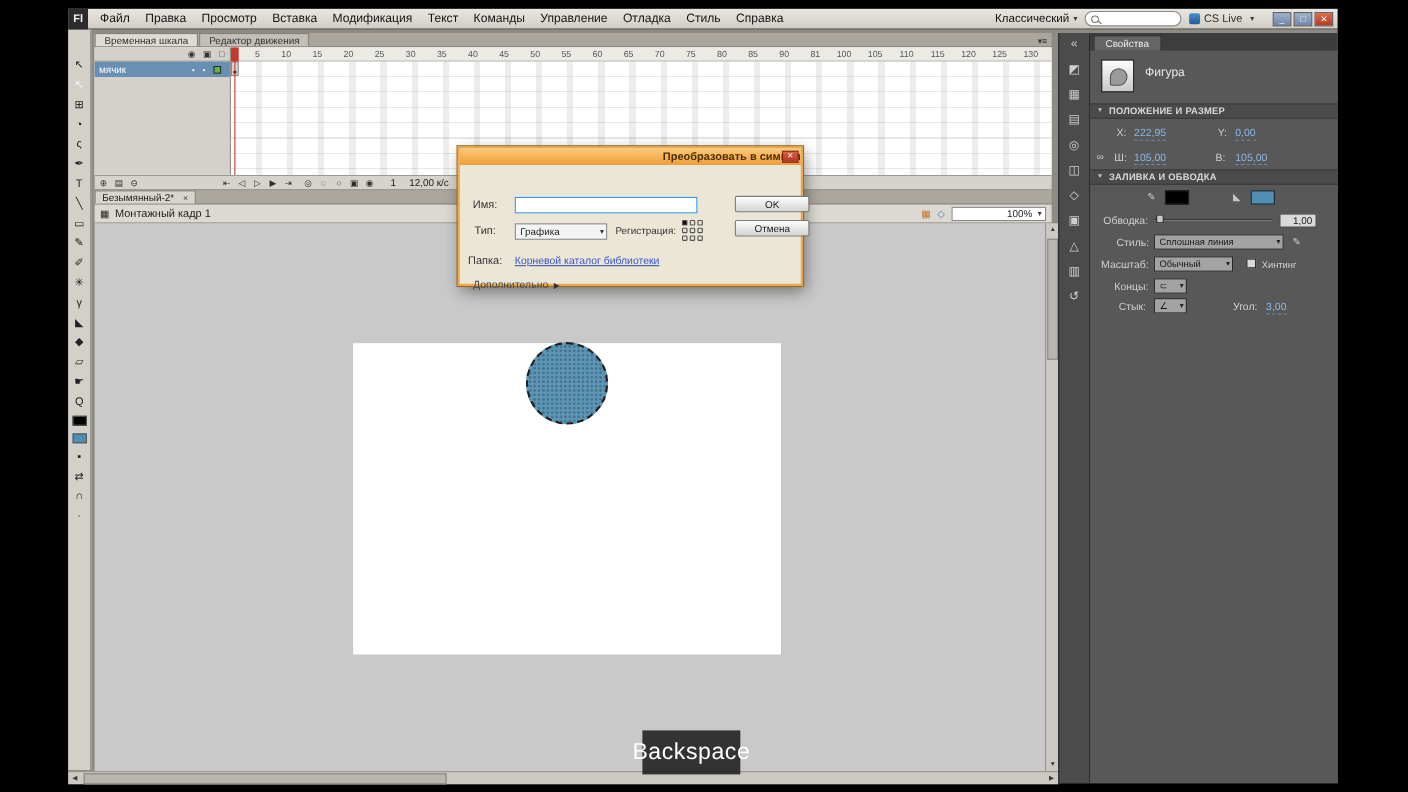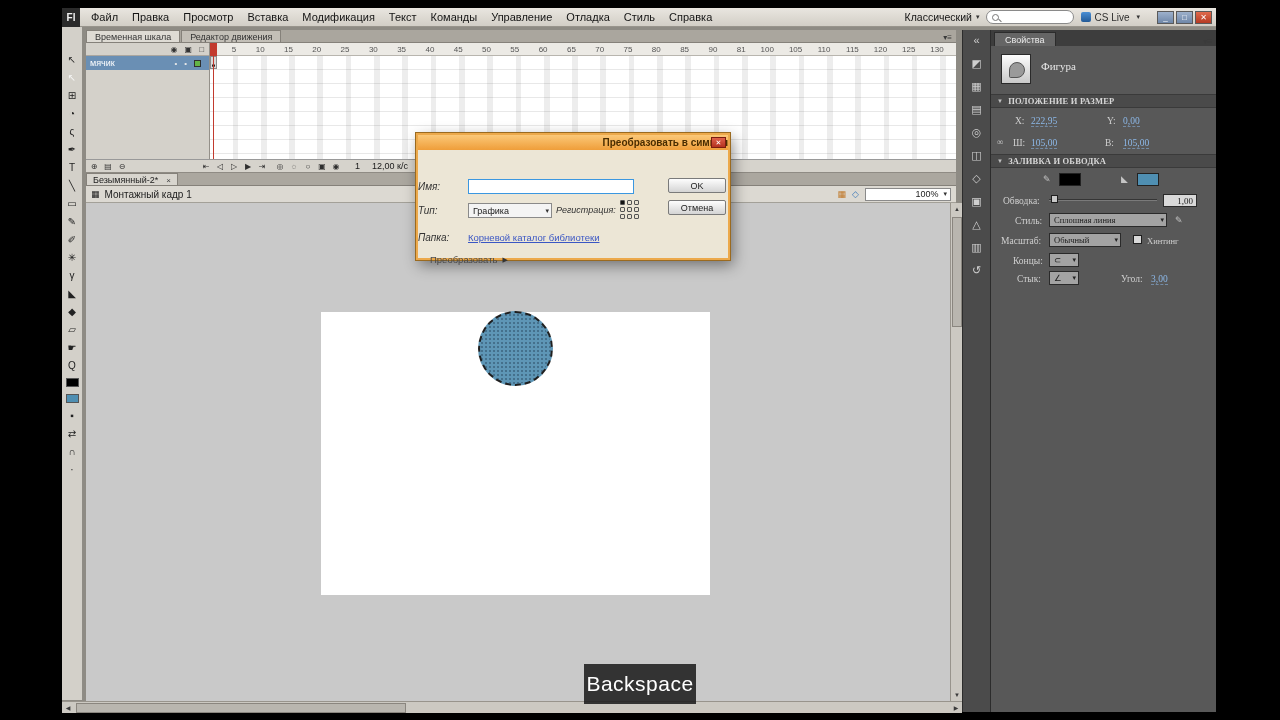--- a/index.html
+++ b/index.html
@@ -86,21 +86,21 @@
   .sarrow{position:absolute;font-size:6px;color:#3a3a3a;width:12px;height:12px;line-height:12px;text-align:center;}
   .thumb-v{position:absolute;left:1px;top:14px;width:10px;height:110px;background:#b9b6af;border:1px solid #8a867f;}
   .thumb-h{position:absolute;top:1px;left:14px;width:330px;height:10px;background:#b9b6af;border:1px solid #8a867f;}
 
   
   .dock{left:962px;top:30px;width:28px;height:682px;background:#4b4b4b;border-left:1px solid #2c2c2c;display:flex;flex-direction:column;align-items:center;padding-top:3px;gap:9px;}
   .dock-ico{color:#cfcfcf;font-size:11px;line-height:14px;}
   .props{left:990px;top:30px;width:226px;height:682px;background:#585858;border-left:1px solid #2c2c2c;color:#ddd;}
   .props-tabrow{height:16px;background:#3d3d3d;display:flex;align-items:flex-end;}
   .props-tab{background:#656565;color:#ececec;font-size:9px;padding:2px 10px 1px;border:1px solid #2c2c2c;border-bottom:none;margin-left:3px;}
-  .props-body{position:relative;height:666px;font-size:10px;font-family:Liberation Serif, serif;}
+  .props-body{position:relative;height:666px;font-size:10px;}
   .obj-icon{position:absolute;left:10px;top:8px;width:30px;height:30px;background:linear-gradient(#fdfdfd,#c9c9c9);border:1px solid #2a2a2a;}
   .obj-icon::after{content:"";position:absolute;left:7px;top:7px;width:14px;height:14px;border-radius:50% 50% 50% 10%;background:#9a9a9a;border:1px solid #555;}
   .obj-label{position:absolute;left:50px;top:14px;font-size:11px;color:#e6e6e6;}
   .sect{position:absolute;left:0;width:100%;height:14px;background:#4a4a4a;border-top:1px solid #3a3a3a;border-bottom:1px solid #3a3a3a;display:flex;align-items:center;gap:5px;padding-left:6px;font-size:8.5px;font-weight:bold;color:#d8d8d8;letter-spacing:.2px;}
   .sect .tri{font-size:6px;color:#c0c0c0;}
   .plab{position:absolute;font-size:9.5px;color:#cfcfcf;}
   .hot{position:absolute;font-size:9.5px;color:#8cb8e8;border-bottom:1px dashed rgba(140,184,232,.55);}
   .picon{position:absolute;font-size:9px;color:#c6c6c6;}
   .pswatch{position:absolute;width:22px;height:13px;border:1px solid #222;}
   .pinput{position:absolute;height:13px;background:#d9d9d9;border:1px solid #2a2a2a;color:#1a1a1a;font-size:9px;display:flex;align-items:center;justify-content:flex-end;padding:0 3px;}
@@ -109,34 +109,34 @@
   .slider{position:absolute;height:10px;}
   .slider .track{position:absolute;top:5px;left:0;right:0;height:2px;background:#353535;border-bottom:1px solid #7a7a7a;}
   .slider .sthumb{position:absolute;top:1px;left:2px;width:7px;height:8px;background:#c9c9c9;border:1px solid #1f1f1f;}
   .pcheck{position:absolute;width:9px;height:9px;background:#d9d9d9;border:1px solid #1f1f1f;}
 
   
   .dialog{left:416px;top:133px;width:314px;height:127px;background:#ece6d6;border:2px solid #eca94b;outline:1px solid #9a6a20;box-shadow:3px 5px 14px rgba(0,0,0,.45);}
   .dlg-title{height:15px;background:linear-gradient(#fbc878,#ef9e3a);display:flex;align-items:center;justify-content:flex-end;font-size:10px;font-weight:bold;color:#4a2d00;position:relative;}
   .dlg-close{position:absolute;right:2px;top:2px;width:15px;height:11px;background:linear-gradient(#e0604a,#b43220);border:1px solid #791c10;color:#fff;font-size:7px;line-height:10px;text-align:center;}
   .dlg-body{position:relative;height:110px;font-size:10px;color:#333;}
-  .dlbl{position:absolute;text-align:left;color:#333;font-style:italic;}
+  .dlbl{position:absolute;text-align:center;color:#333;}
   .dinput{position:absolute;left:50px;top:29px;width:166px;height:15px;background:#fff;border:1px solid #3b97e0;font-size:10px;padding:0 2px;outline:none;}
-  .dbtn{position:absolute;left:250px;width:58px;height:15px;background:linear-gradient(#fdfdfd,#d4d4d4);border:1px solid #7a7a7a;border-radius:2px;font-size:9px;color:#222;display:flex;align-items:center;justify-content:center;}
+  .dbtn{position:absolute;left:250px;width:68px;height:15px;background:linear-gradient(#fdfdfd,#d4d4d4);border:1px solid #7a7a7a;border-radius:2px;font-size:9px;color:#222;display:flex;align-items:center;justify-content:center;}
   .dsel{position:absolute;left:50px;top:53px;width:84px;height:15px;background:#f4f4f4;border:1px solid #8a8a8a;font-size:9px;color:#222;display:flex;align-items:center;justify-content:space-between;padding:0 2px 0 4px;}
   .dsel .caret{color:#333;}
   .reg{position:absolute;left:202px;top:50px;display:grid;grid-template-columns:repeat(3,5px);grid-template-rows:repeat(3,5px);gap:2px;}
   .reg span{width:5px;height:5px;border:1px solid #555;border-radius:1px;background:#e8e2d2;}
   .reg span.sel{background:#111;}
   .dlink{position:absolute;left:50px;top:82px;font-size:9.5px;color:#3a56c4;text-decoration:underline;}
   .dadv{position:absolute;left:12px;top:104px;font-size:9.5px;color:#4a4a4a;display:flex;align-items:center;gap:5px;}
   .dadv .tri{font-size:7px;color:#333;}
 
   
-  .keycap{left:584px;top:664px;width:112px;height:40px;background:rgba(30,30,30,.88);color:#fff;font-size:21px;display:flex;align-items:center;justify-content:center;letter-spacing:.5px;}
+  .keycap{left:584px;top:664px;width:89px;height:40px;background:rgba(30,30,30,.88);color:#fff;font-size:21px;display:flex;align-items:center;justify-content:center;letter-spacing:.5px;}
 </style>
 </head>
 <body>
 
 <div class="abs app-bg"></div>
 
 <div class="abs menubar">
   <div class="logo">Fl</div>
   <div class="menus">
       <div class="menu-item">Файл</div>
@@ -428,19 +428,19 @@
       <span></span>
       <span></span>
       <span></span>
     </div>
     <div class="dbtn" style="top:50px">Отмена</div>
 
     <span class="dlbl" style="left:0;top:82px;width:46px">Папка:</span>
     <span class="dlink">Корневой каталог библиотеки</span>
 
     <div class="dadv">
-      <span>Преобразовать</span>
+      <span>Дополнительно</span>
       <span class="tri">▶</span>
     </div>
   </div>
 </div>
 
 <div class="abs keycap">Backspace</div>
 
 </body></html>

